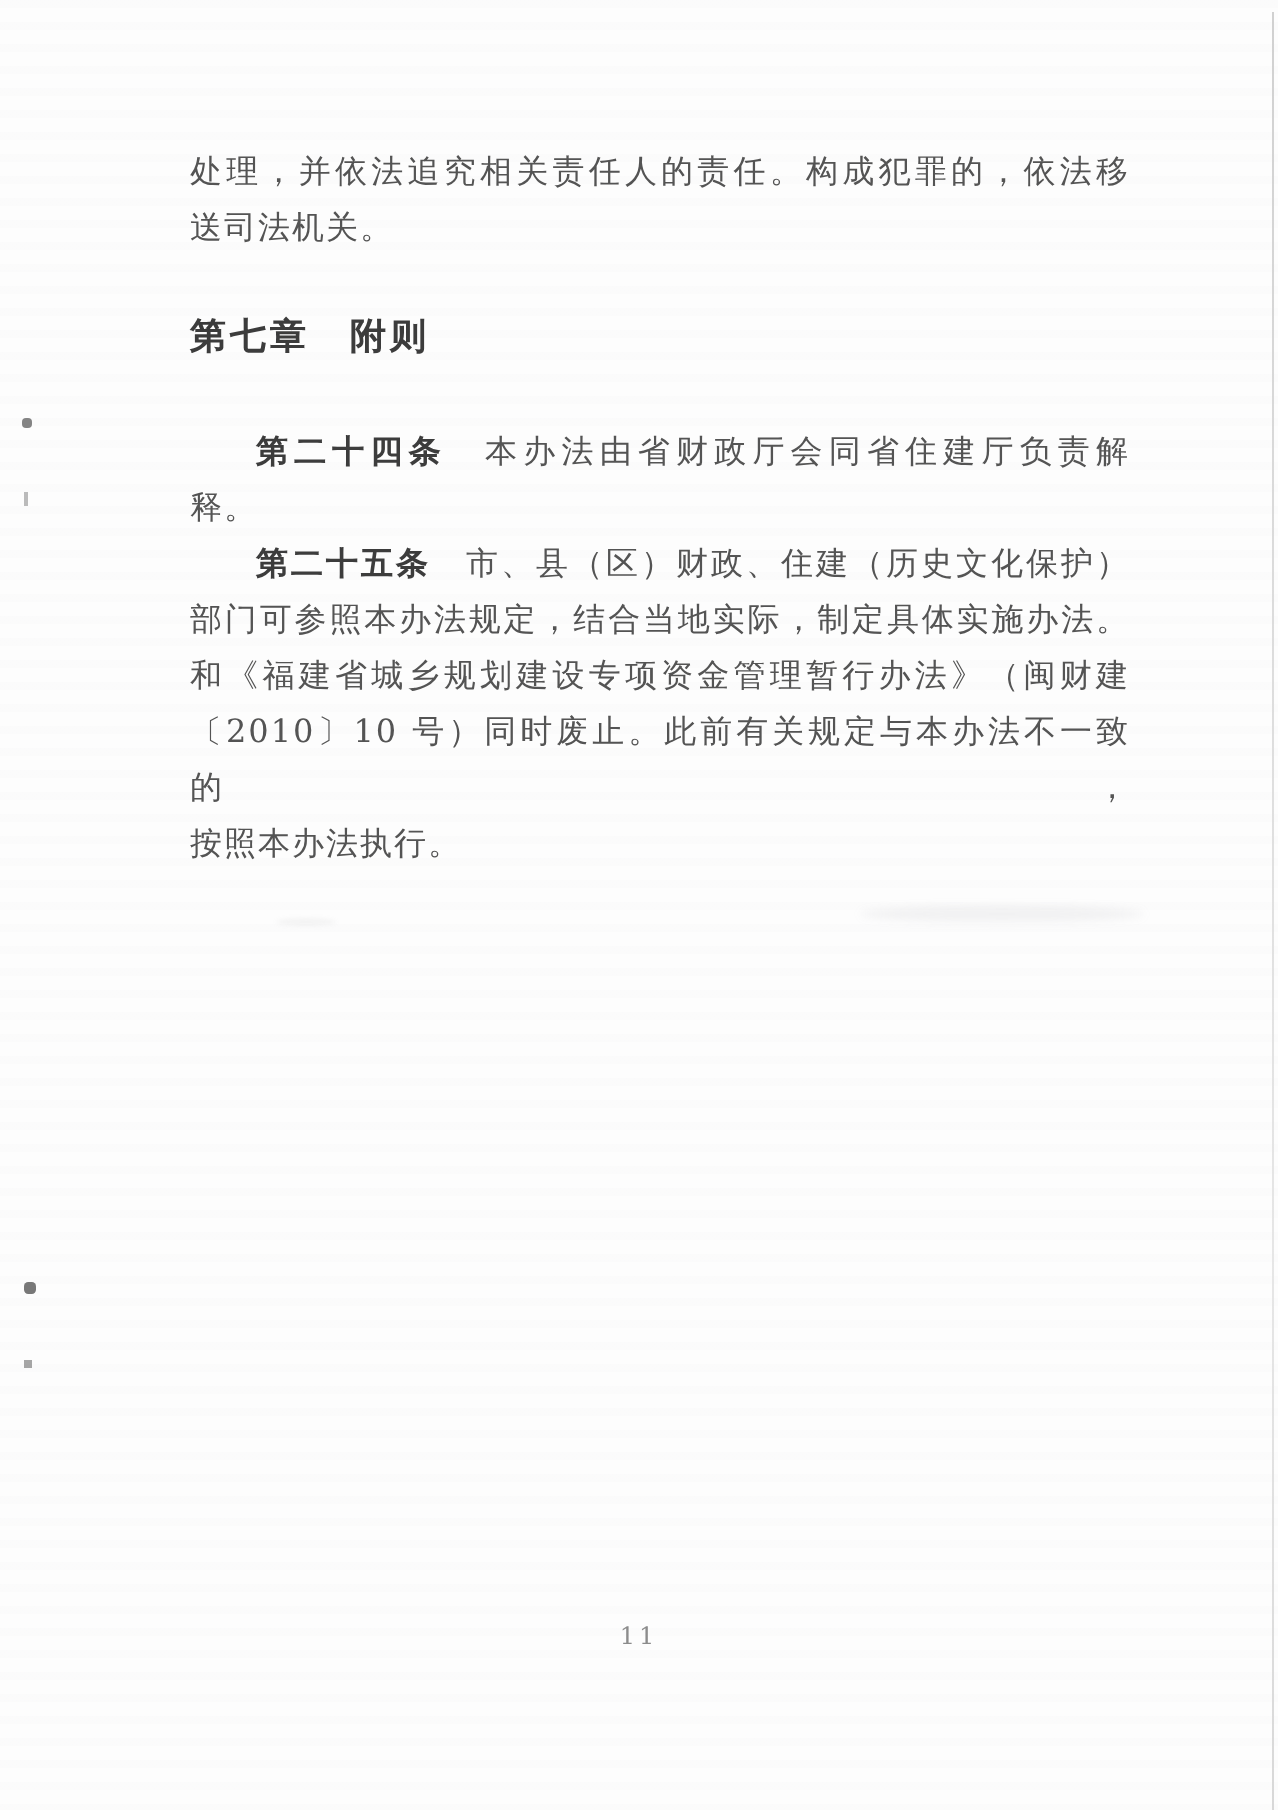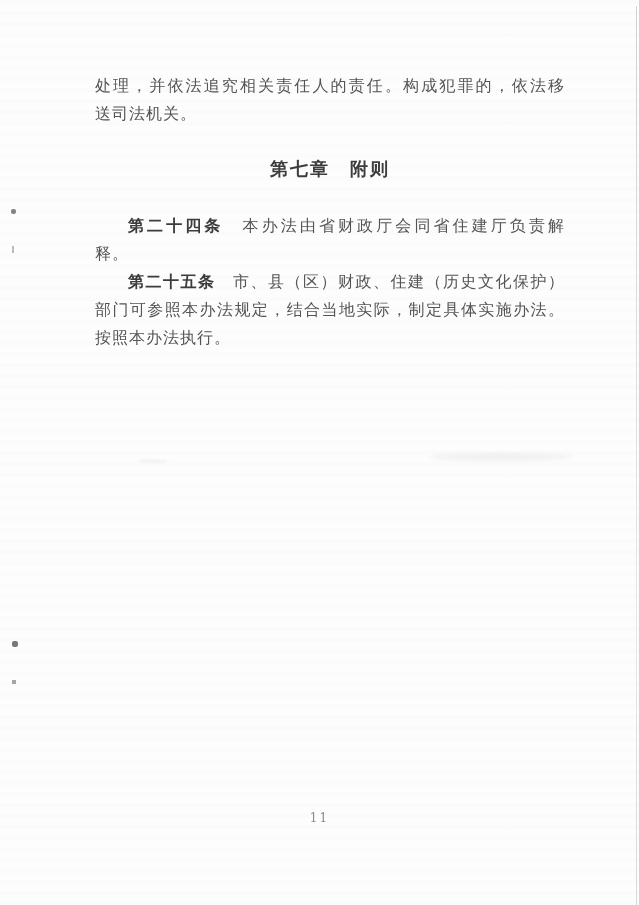--- a/index.html
+++ b/index.html
@@ -59,21 +59,20 @@
     font-weight: 700;
     color: #3c3c3c;
   }
   .paragraph { margin: 0; }
   .chapter-heading {
     margin: 27px 0 29px 0;
     line-height: 28px;
     font-size: 18px;
     font-weight: 700;
     letter-spacing: 2px;
-    text-align: center;
     color: #3c3c3c;
   }
   .page-number {
     position: absolute;
     left: 0;
     top: 811px;
     width: 100%;
     text-align: center;
     font-size: 12px;
     letter-spacing: 2px;
@@ -112,20 +111,22 @@
     <div class="chapter-heading">第七章　附则</div>
     <div class="paragraph">
         <div class="line fill indent"><b>第二十四条</b><span>　本办法由省财政厅会同省住建厅负责解</span></div>
         <div class="line"><span>释。</span></div>
       </div>
     <div class="paragraph">
         <div class="line fill indent"><b>第二十五条</b><span>　市、县（区）财政、住建（历史文化保护）</span></div>
         <div class="line fill"><span>部门可参照本办法规定，结合当地实际，制定具体实施办法。</span></div>
       </div>
     <div class="paragraph">
+        <div class="line fill"><span>和《福建省城乡规划建设专项资金管理暂行办法》（闽财建</span></div>
+        <div class="line fill"><span>〔2010〕10 号）同时废止。此前有关规定与本办法不一致的，</span></div>
         <div class="line"><span>按照本办法执行。</span></div>
       </div>
   </div>
 
   <div class="smudge-1"></div>
   <div class="smudge-2"></div>
 
   <div class="page-number">11</div>
 
 </div>

